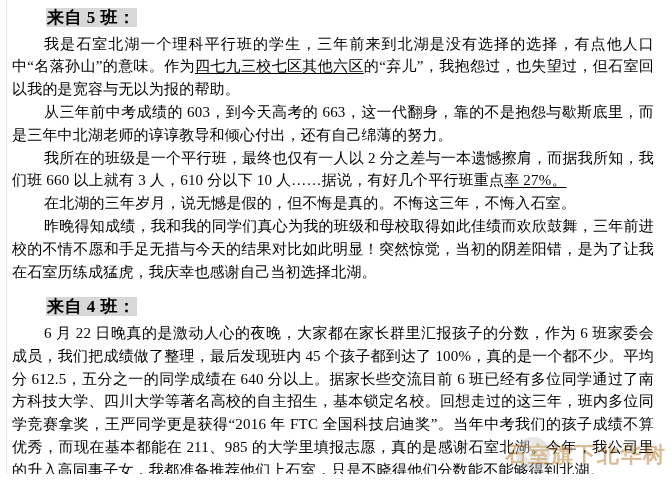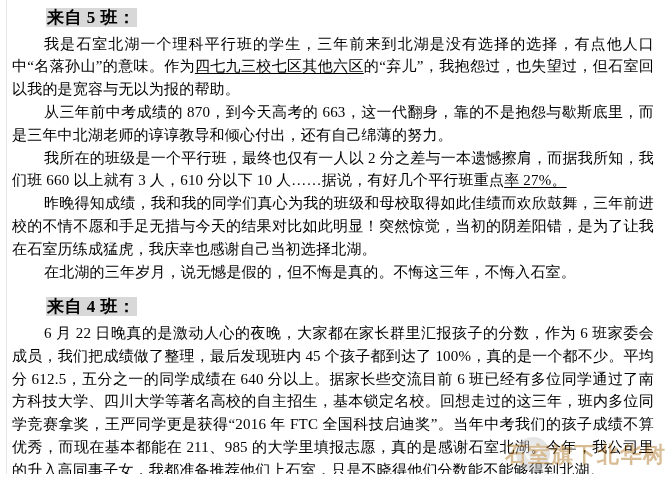--- a/index.html
+++ b/index.html
@@ -114,27 +114,27 @@
 
 <div class="page">
 
   <div class="ruler-left"></div>
 
   <div class="block-1">
     <div class="heading"><span class="hl">来自 5 班：</span></div>
 
     <p class="para">我是石室北湖一个理科平行班的学生，三年前来到北湖是没有选择的选择，有点他人口中“名落孙山”的意味。作为<span class="u">四七九三校七区其他六区</span>的“弃儿”，我抱怨过，也失望过，但石室回以我的是宽容与无以为报的帮助。</p>
 
-    <p class="para">从三年前中考成绩的 870，到今天高考的 663，这一代翻身，靠的不是抱怨与歇斯底里，而是三年中北湖老师的谆谆教导和倾心付出，还有自己绵薄的努力。</p>
+    <p class="para">从三年前中考成绩的 603，到今天高考的 663，这一代翻身，靠的不是抱怨与歇斯底里，而是三年中北湖老师的谆谆教导和倾心付出，还有自己绵薄的努力。</p>
 
     <p class="para">我所在的班级是一个平行班，最终也仅有一人以 2 分之差与一本遗憾擦肩，而据我所知，我们班 660 以上就有 3 人，610 分以下 10 人……据说，有好几个平行班重点<span class="u">率 27%。</span></p>
 
+    <p class="para">在北湖的三年岁月，说无憾是假的，但不悔是真的。不悔这三年，不悔入石室。</p>
+
     <p class="para">昨晚得知成绩，我和我的同学们真心为我的班级和母校取得如此佳绩而欢欣鼓舞，三年前进校的不情不愿和手足无措与今天的结果对比如此明显！突然惊觉，当初的阴差阳错，是为了让我在石室历练成猛虎，我庆幸也感谢自己当初选择北湖。</p>
-
-    <p class="para">在北湖的三年岁月，说无憾是假的，但不悔是真的。不悔这三年，不悔入石室。</p>
   </div>
 
   <div class="spacer-md"></div>
 
   <div class="block-2">
     <div class="heading"><span class="hl">来自 4 班：</span></div>
 
     <p class="para">6 月 22 日晚真的是激动人心的夜晚，大家都在家长群里汇报孩子的分数，作为 6 班家委会成员，我们把成绩做了整理，最后发现班内 45 个孩子都到达了 100%，真的是一个都不少。平均分 612.5，五分之一的同学成绩在 640 分以上。据家长些交流目前 6 班已经有多位同学通过了南方科技大学、四川大学等著名高校的自主招生，基本锁定名校。回想走过的这三年，班内多位同学竞赛拿奖，王严同学更是获得“2016 年 FTC 全国科技启迪奖”。当年中考我们的孩子成绩不算优秀，而现在基本都能在 211、985 的大学里填报志愿，真的是感谢石室北湖。今年，我公司里的升入高同事子女，我都准备推荐他们上石室，只是不晓得他们分数能不能够得到北湖。</p>
   </div>
 

